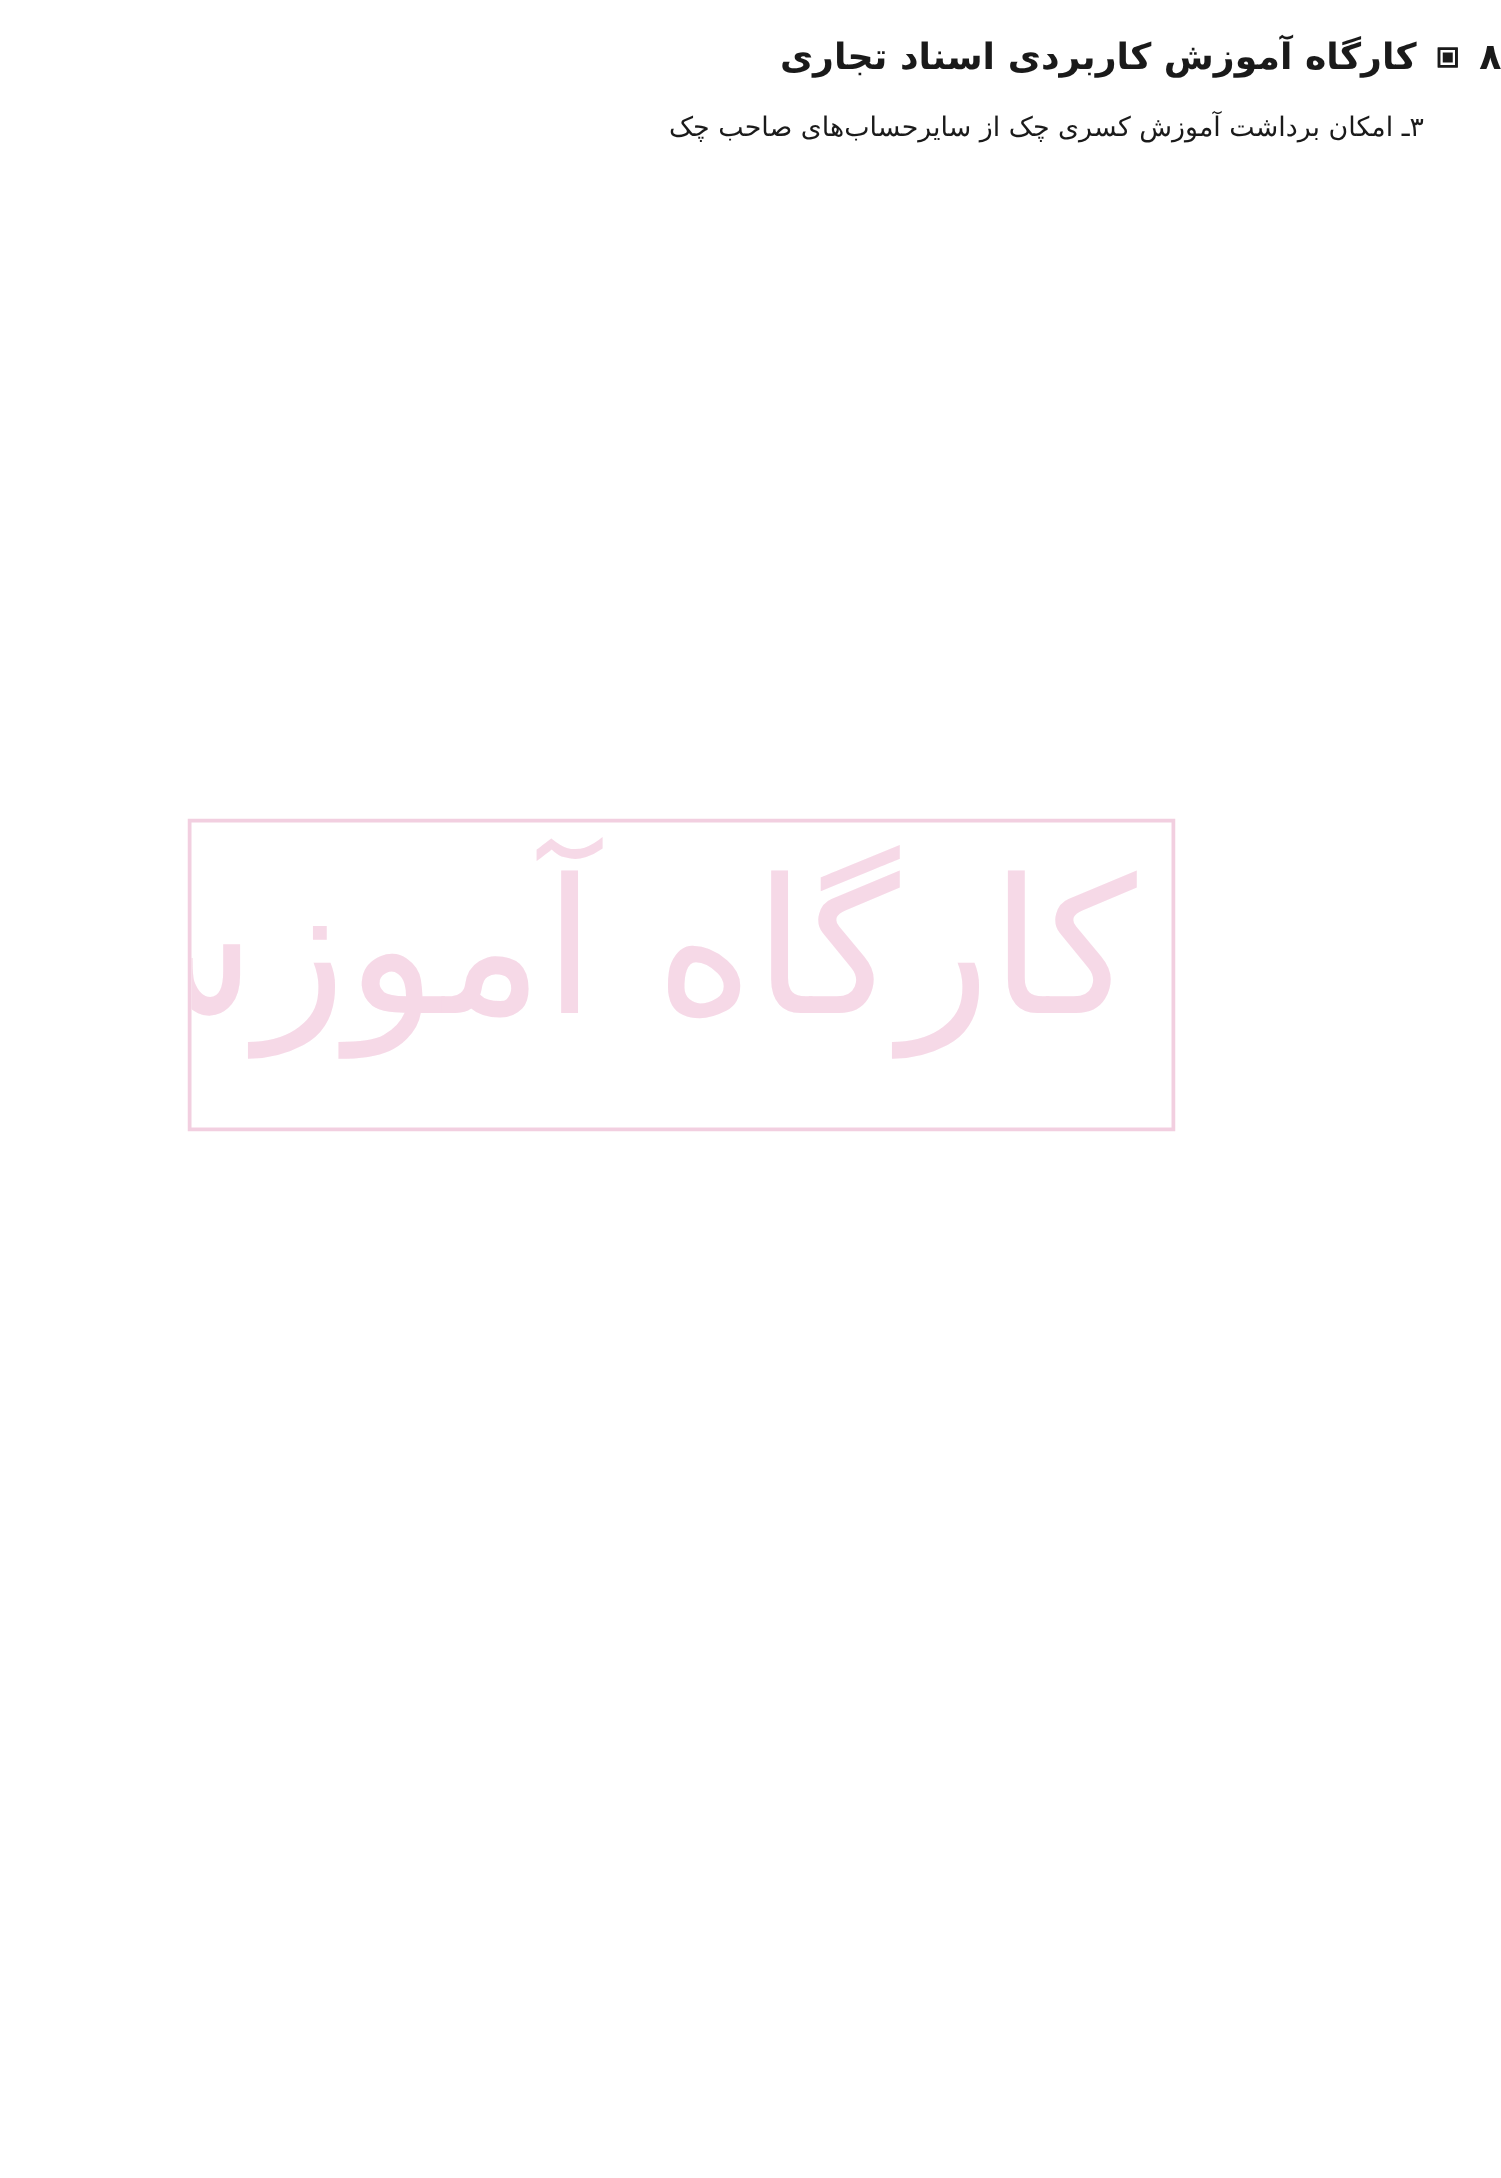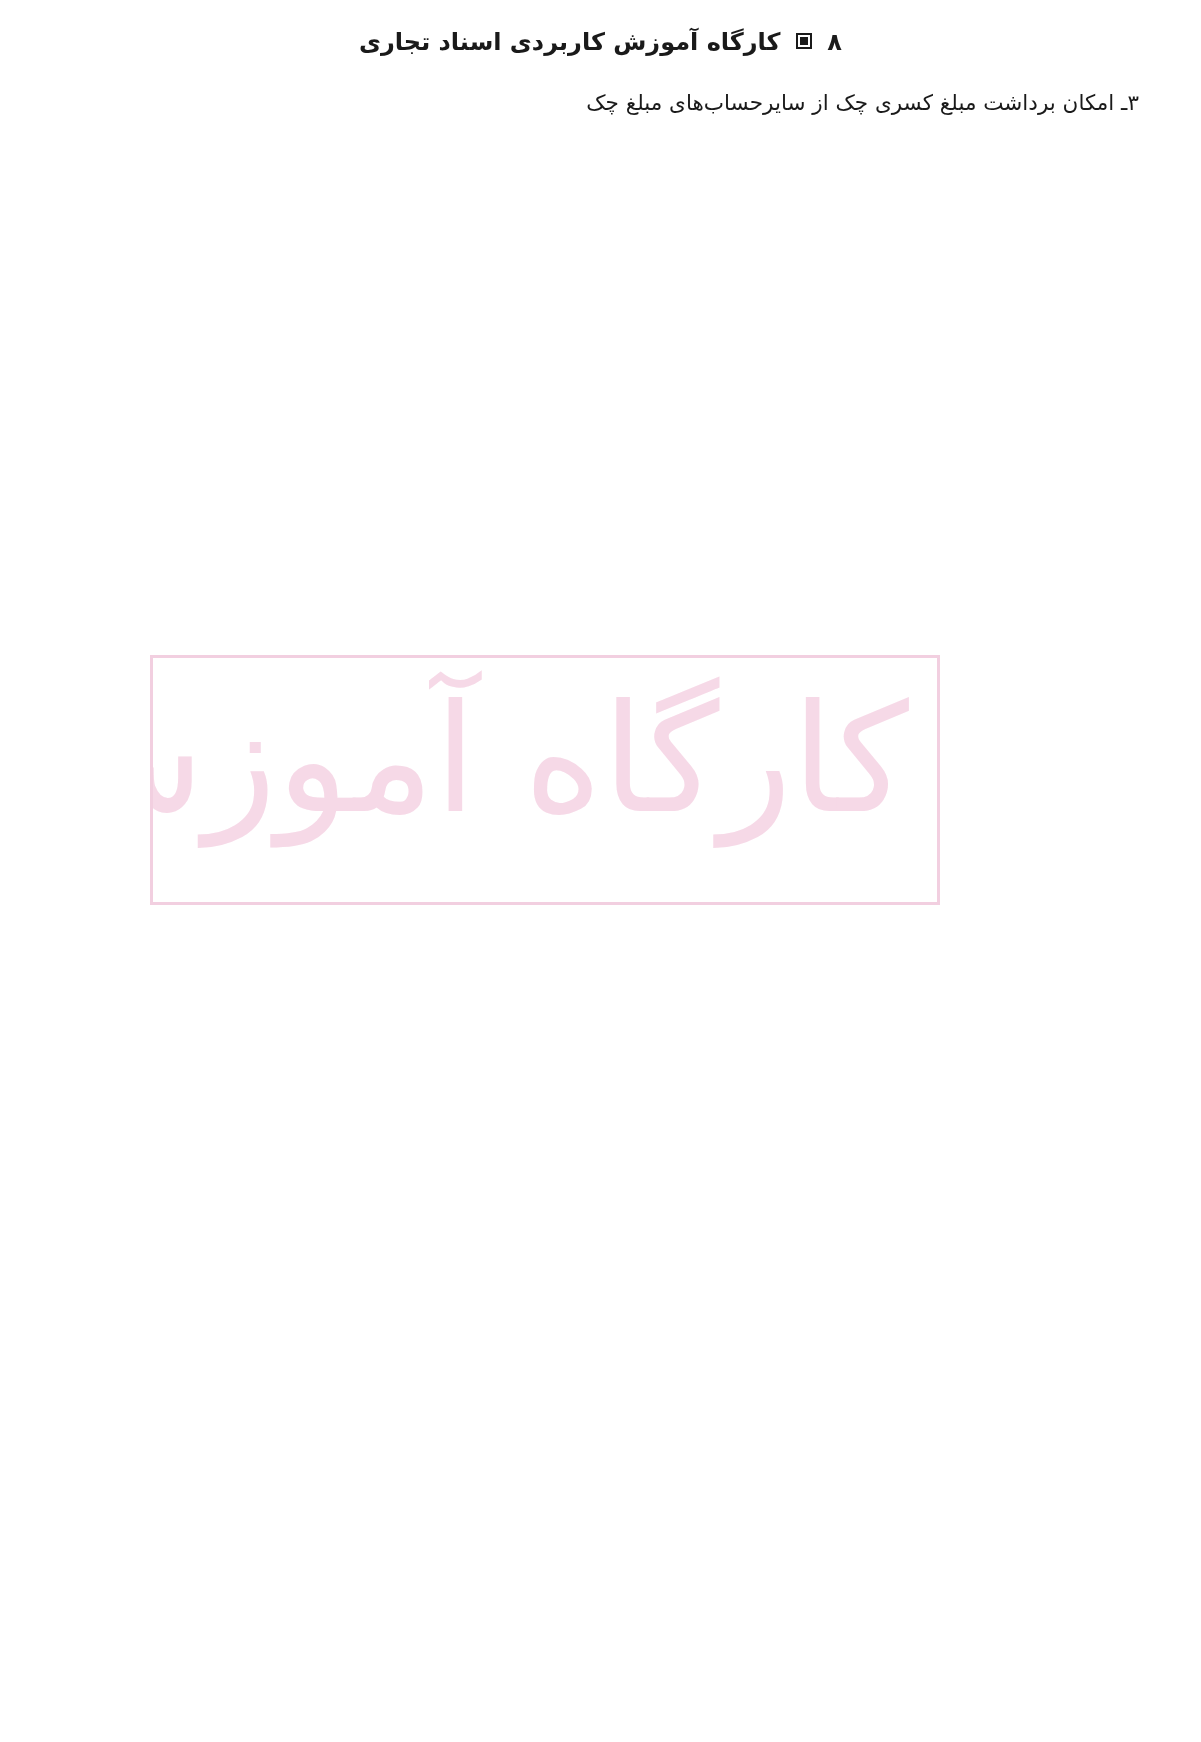--- a/index.html
+++ b/index.html
@@ -23,22 +23,21 @@
     box-sizing: border-box;
     padding: 0;
   }
 
   
   .running-header {
     position: absolute;
     top: 28px;
     right: 0;
     left: 0;
-    text-align: center;
-    font-size: 24px;
+    font-size: 29px;
     font-weight: bold;
     letter-spacing: 0;
     direction: rtl;
   }
   .running-header .hdr-inner {
     display: inline-block;
     white-space: nowrap;
   }
   .running-header .page-num {
     font-weight: bold;
@@ -131,19 +130,19 @@
       <span>کارگاه آموزش کاربردی اسناد تجاری</span>
     </span>
   </div>
 
   <div class="watermark">
     <span class="wm-text">كارگاه آموزش</span>
   </div>
 
   <div class="toc">
       <div class="toc-row">
-        <span class="title">۳ـ امکان برداشت مبلغ کسری چک از سایرحساب‌های مبلغ چک</span>
+        <span class="title">۳ـ امکان برداشت آموزش کسری چک از سایرحساب‌های صاحب چک</span>
         <span class="dots">........................................................................................................................................................................................................</span>
         <span class="page">۹۴</span>
       </div>
     </div>
 
 </div>
 
 </body></html>

